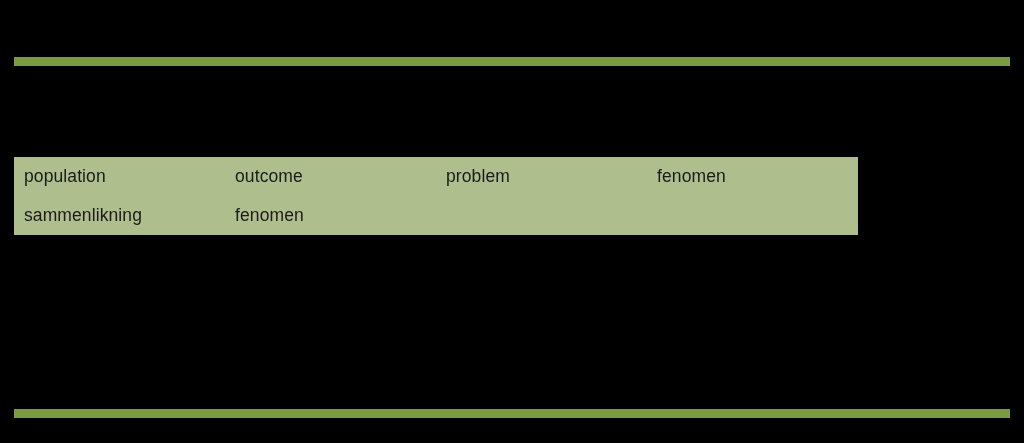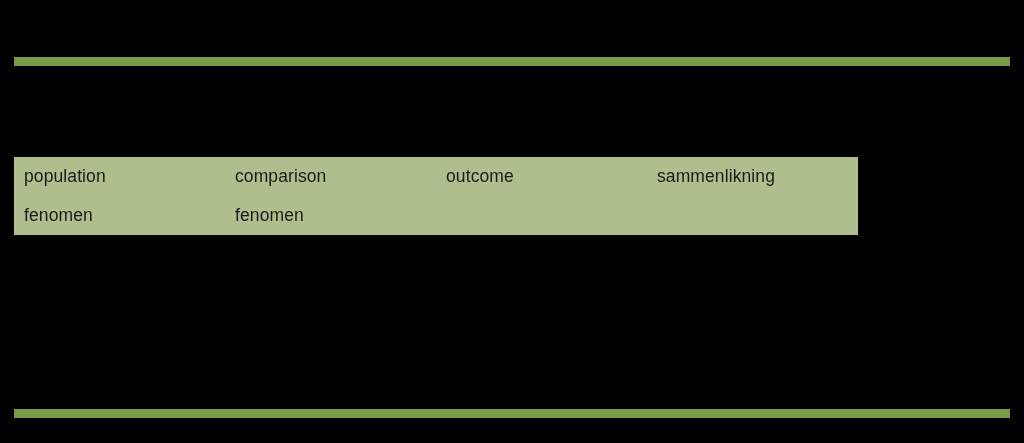--- a/index.html
+++ b/index.html
@@ -52,22 +52,22 @@
 </style>
 </head>
 <body style="background: rgb(0, 0, 0);">
 
 <div class="slide">
 
   <div class="rule rule-top"></div>
 
   <div class="pico-table">
     <div class="cell">population</div>
-    <div class="cell">comparison</div>
     <div class="cell">outcome</div>
+    <div class="cell">problem</div>
+    <div class="cell">fenomen</div>
     <div class="cell">sammenlikning</div>
-    <div class="cell">fenomen</div>
     <div class="cell">fenomen</div>
   </div>
 
   <div class="rule rule-bottom"></div>
 
 </div>
 
 </body></html>

